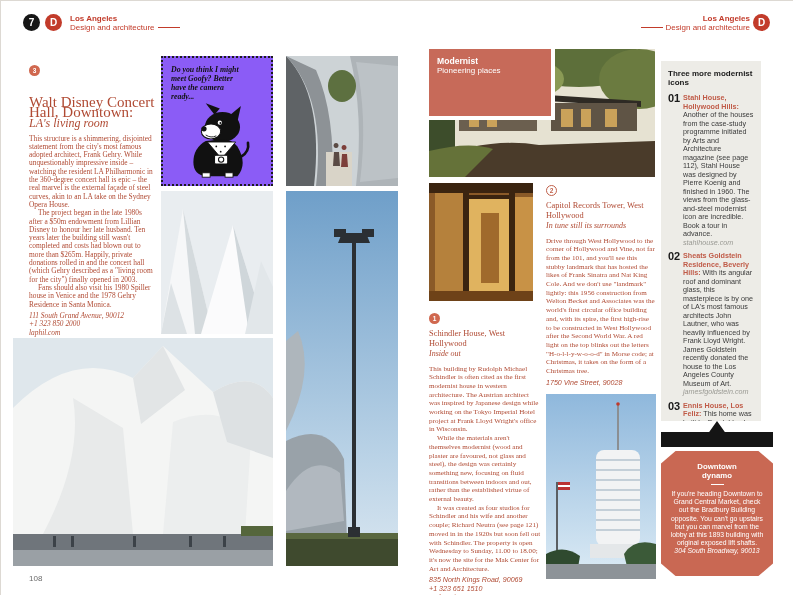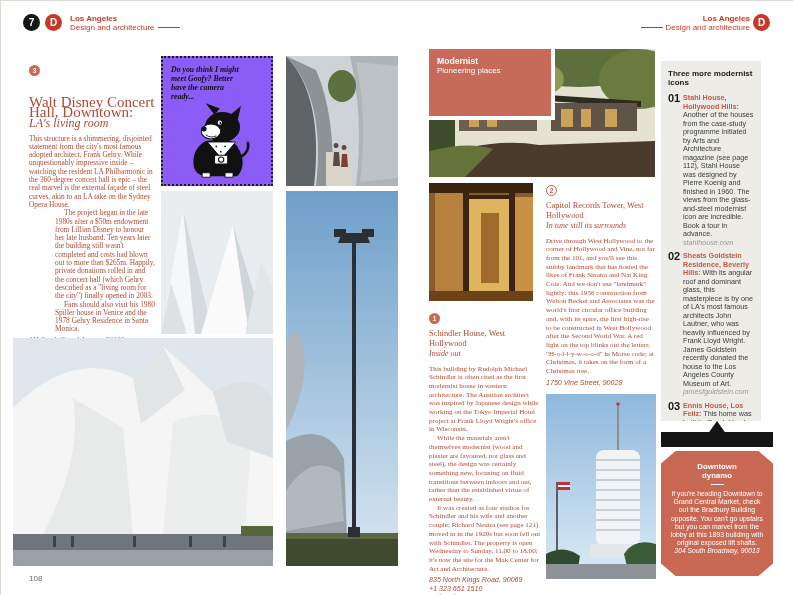--- a/index.html
+++ b/index.html
@@ -22,21 +22,21 @@
 
   
   .story{position:absolute;left:28px;top:58px;width:126px;color:#b04a33;}
   .marker{display:inline-block;width:11px;height:11px;border-radius:50%;background:#d0684f;color:#fff;
           font-size:6.5px;font-weight:bold;text-align:center;line-height:11px;font-family:"Liberation Sans",sans-serif;}
   .marker-outline{background:#fff;color:#c0604a;border:1px solid #c0604a;width:9px;height:9px;line-height:9px;}
   .story-title{font-size:15px;line-height:10.3px;margin-top:20px;}
   .story-sub{font-size:12px;font-style:italic;line-height:10px;}
   .story-body{margin-top:7px;font-size:7.4px;line-height:8.3px;}
   .story-body p{margin:0;}
-  .story-body p + p{text-indent:9px;margin-left:26px;}
+  .story-body p + p{text-indent:9px;}
   .addr{margin-top:3px;font-style:italic;font-size:7.4px;line-height:8.6px;}
 
   
   .dogbox{position:absolute;left:160px;top:55px;width:112px;height:130px;box-sizing:border-box;
           border:2px dotted #1c1c1c;background:#8b5cf6;}
   .speech{position:absolute;left:8px;top:7px;width:74px;font-family:"Liberation Serif",serif;
           font-size:7.8px;line-height:9px;font-weight:bold;font-style:italic;color:#111;}
   .dogart{position:absolute;left:4px;bottom:2px;width:88px;height:80px;}
 
   

